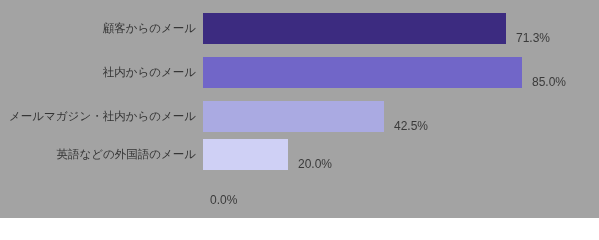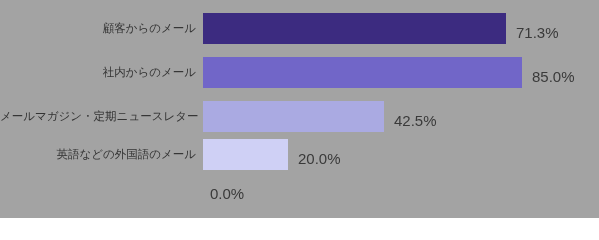--- a/index.html
+++ b/index.html
@@ -40,24 +40,24 @@
     letter-spacing: 0px;
   }
   .bar {
     position: absolute;
     left: 203px;
     top: 0;
     height: 31px;
   }
   .value-label {
     position: absolute;
-    top: 4px;
+    top: 10px;
     height: 31px;
     line-height: 31px;
-    font-size: 15px;
+    font-size: 12px;
     color: #3a3a3a;
     white-space: nowrap;
   }
   .row-zero .cat-label {
     height: 20px;
     line-height: 20px;
   }
   .row-zero .value-label {
     height: 20px;
     line-height: 20px;
@@ -74,21 +74,21 @@
     <div class="value-label" style="left: 516px; color: rgb(58, 58, 58);">71.3%</div>
   </div>
 
   <div class="row" style="top:57px;">
     <div class="cat-label" style="color: rgb(51, 51, 51);">社内からのメール</div>
     <div class="bar" style="width: 319px; background: rgb(113, 102, 200);"></div>
     <div class="value-label" style="left: 532px; color: rgb(58, 58, 58);">85.0%</div>
   </div>
 
   <div class="row" style="top:101px;">
-    <div class="cat-label" style="color: rgb(51, 51, 51);">メールマガジン・定期ニュースレター</div>
+    <div class="cat-label" style="color: rgb(51, 51, 51);">メールマガジン・社内からのメール</div>
     <div class="bar" style="width: 181px; background: rgb(170, 170, 226);"></div>
     <div class="value-label" style="left: 394px; color: rgb(58, 58, 58);">42.5%</div>
   </div>
 
   <div class="row" style="top:139px;padding-left:20px;">
     <div class="cat-label" style="color: rgb(51, 51, 51);">英語などの外国語のメール</div>
     <div class="bar" style="width: 85px; background: rgb(207, 208, 245);"></div>
     <div class="value-label" style="left: 298px; color: rgb(58, 58, 58);">20.0%</div>
   </div>
 

